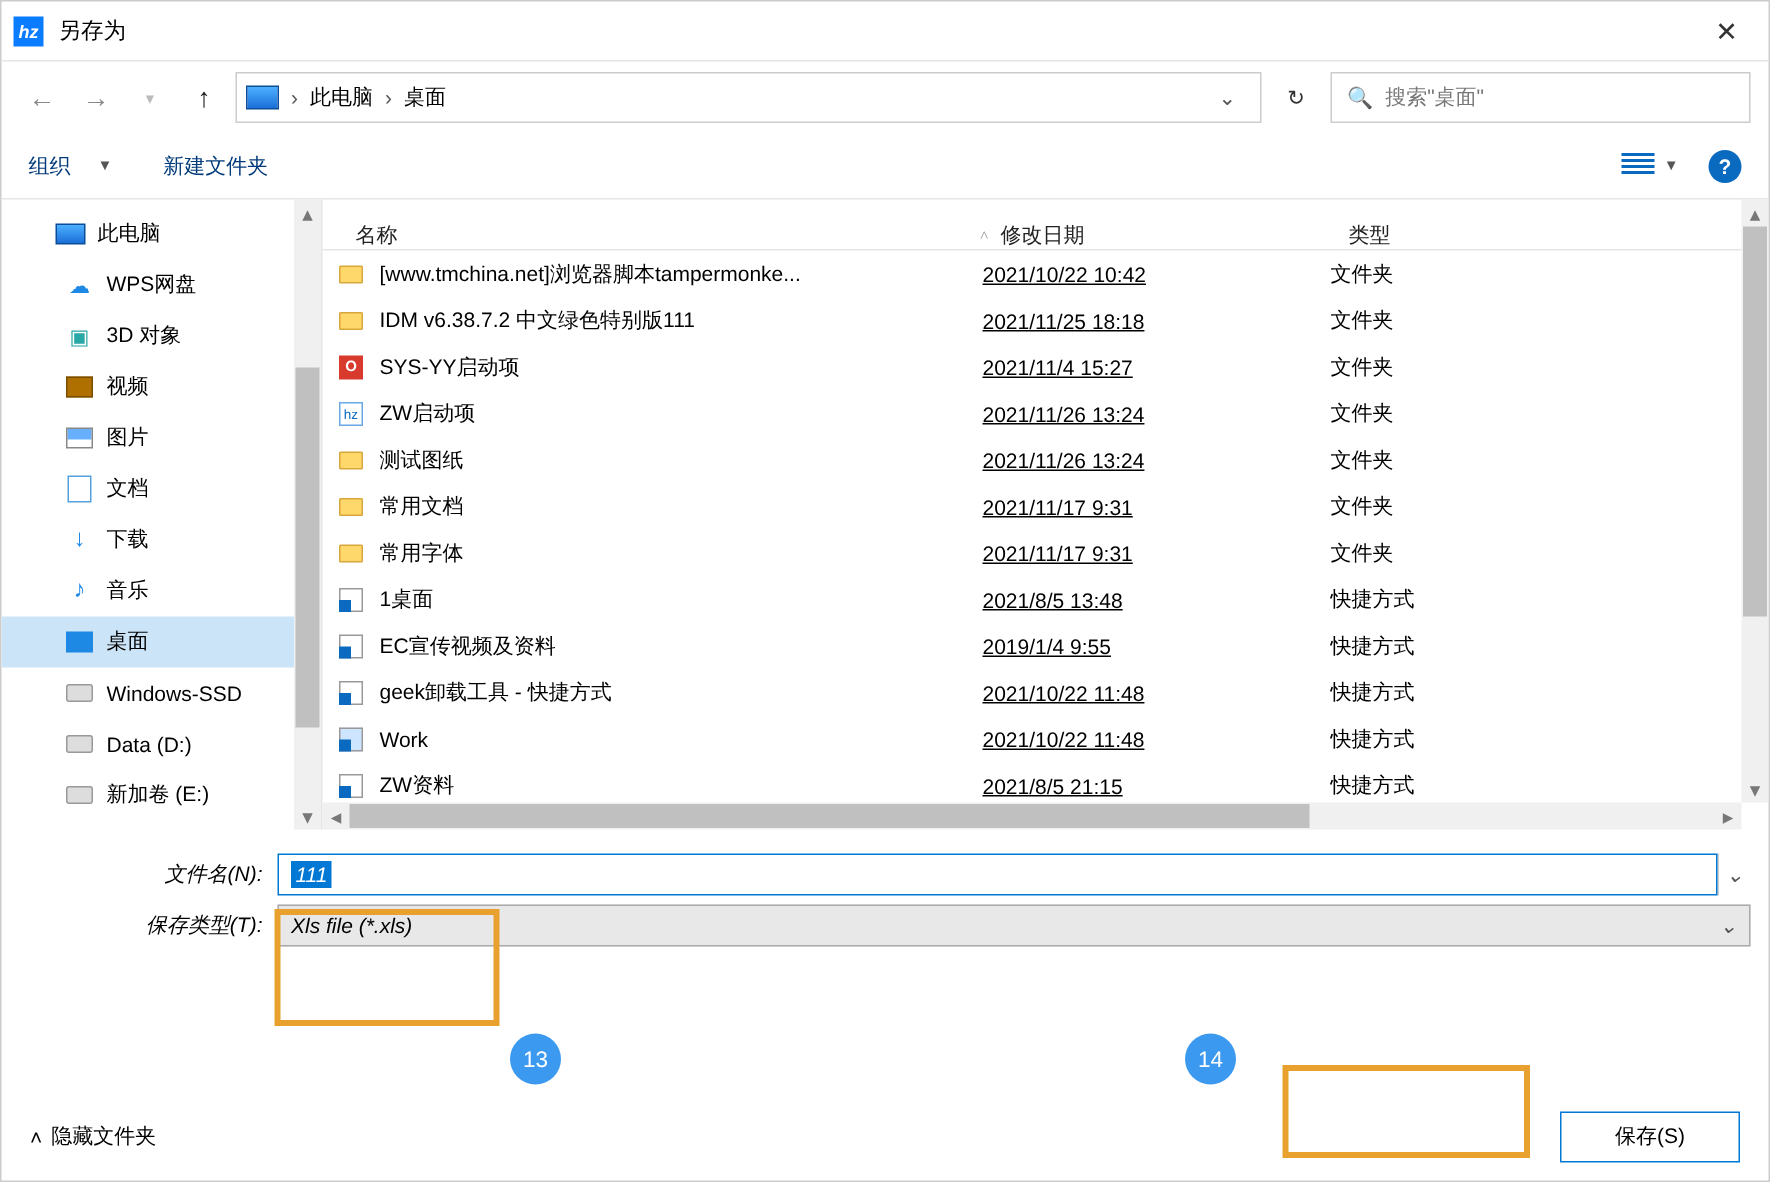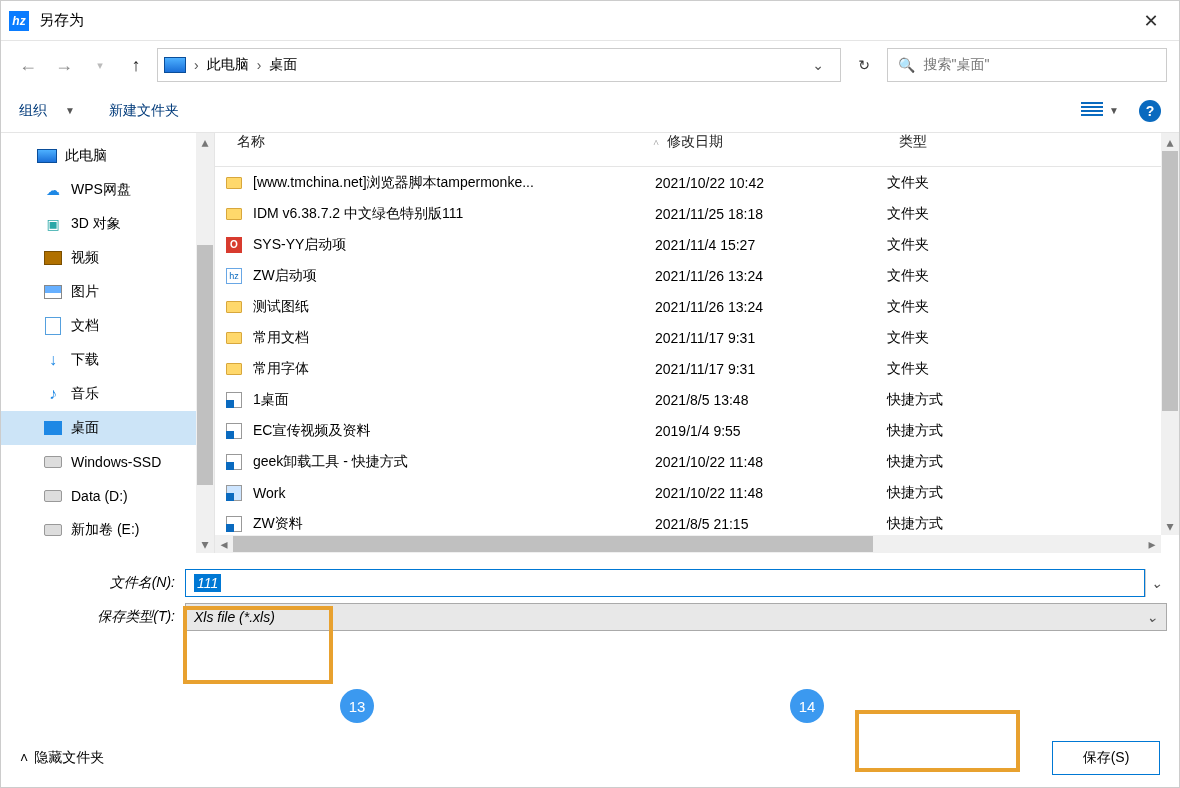--- a/index.html
+++ b/index.html
@@ -137,21 +137,21 @@
 .filearea {
   flex: 1;
   display: flex;
   flex-direction: column;
   position: relative;
 }
 .headers {
   display: flex;
   height: 34px;
   border-bottom: 1px solid #e5e5e5;
-  align-items: flex-start;
+  align-items: flex-end;
   padding-left: 22px;
   font-family: Liberation Serif, serif;
 }
 .hcol { color: #222; cursor: pointer; }
 .hname { width: 430px; display: flex; align-items: center; gap: 8px; }
 .hdate { width: 232px; }
 .htype { flex: 1; }
 .hsort { color: #888; font-size: 10px; margin-left: auto; margin-right: 8px; }
 .filelist {
   flex: 1;
@@ -159,21 +159,21 @@
 }
 .frow {
   display: flex;
   height: 31px;
   align-items: center;
   padding-left: 10px;
   cursor: pointer;
 }
 .frow .fname { width: 430px; display: flex; align-items: center; gap: 10px; }
 .frow .ficon { width: 18px; height: 18px; display: flex; align-items: center; justify-content: center; }
-.frow .fdate { width: 232px; }
+.frow .fdate { width: 232px; text-decoration: underline; }
 .frow .ftype { flex: 1; }
 .folder-icon {
   width: 16px; height: 12px;
   background: #ffd86b;
   border: 1px solid #d8a73c;
   border-radius: 1px;
 }
 .shortcut-icon {
   width: 16px; height: 16px;
   background: #fff;
@@ -251,21 +251,21 @@
 .footer {
   position: absolute;
   bottom: 10px; left: 0; right: 0;
   height: 40px;
   display: flex; align-items: center;
   padding: 0 20px;
 }
 .hide-folders { display: flex; align-items: center; gap: 6px; cursor: pointer; }
 .footer-btns { margin-left: auto; display: flex; gap: 14px; }
 .btn {
-  width: 108px; height: 34px;
+  width: 120px; height: 34px;
   border: 1px solid #888;
   background: #efefef;
   display: flex; align-items: center; justify-content: center;
   cursor: pointer;
 }
 .btn.primary { border: 1px solid #0078d4; background: #fff; }
 
 
 .i-wps { color: #1e88e5; }
 .i-3d { color: #2aa8a8; }

